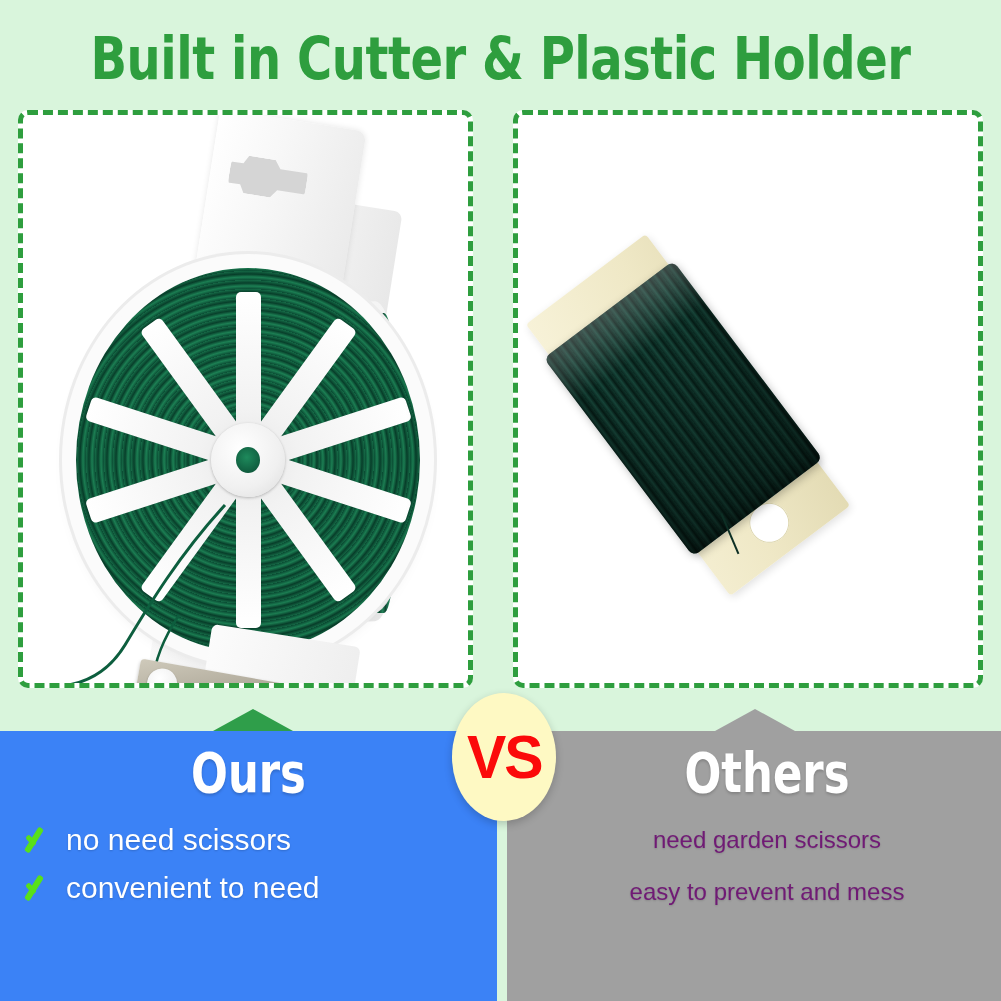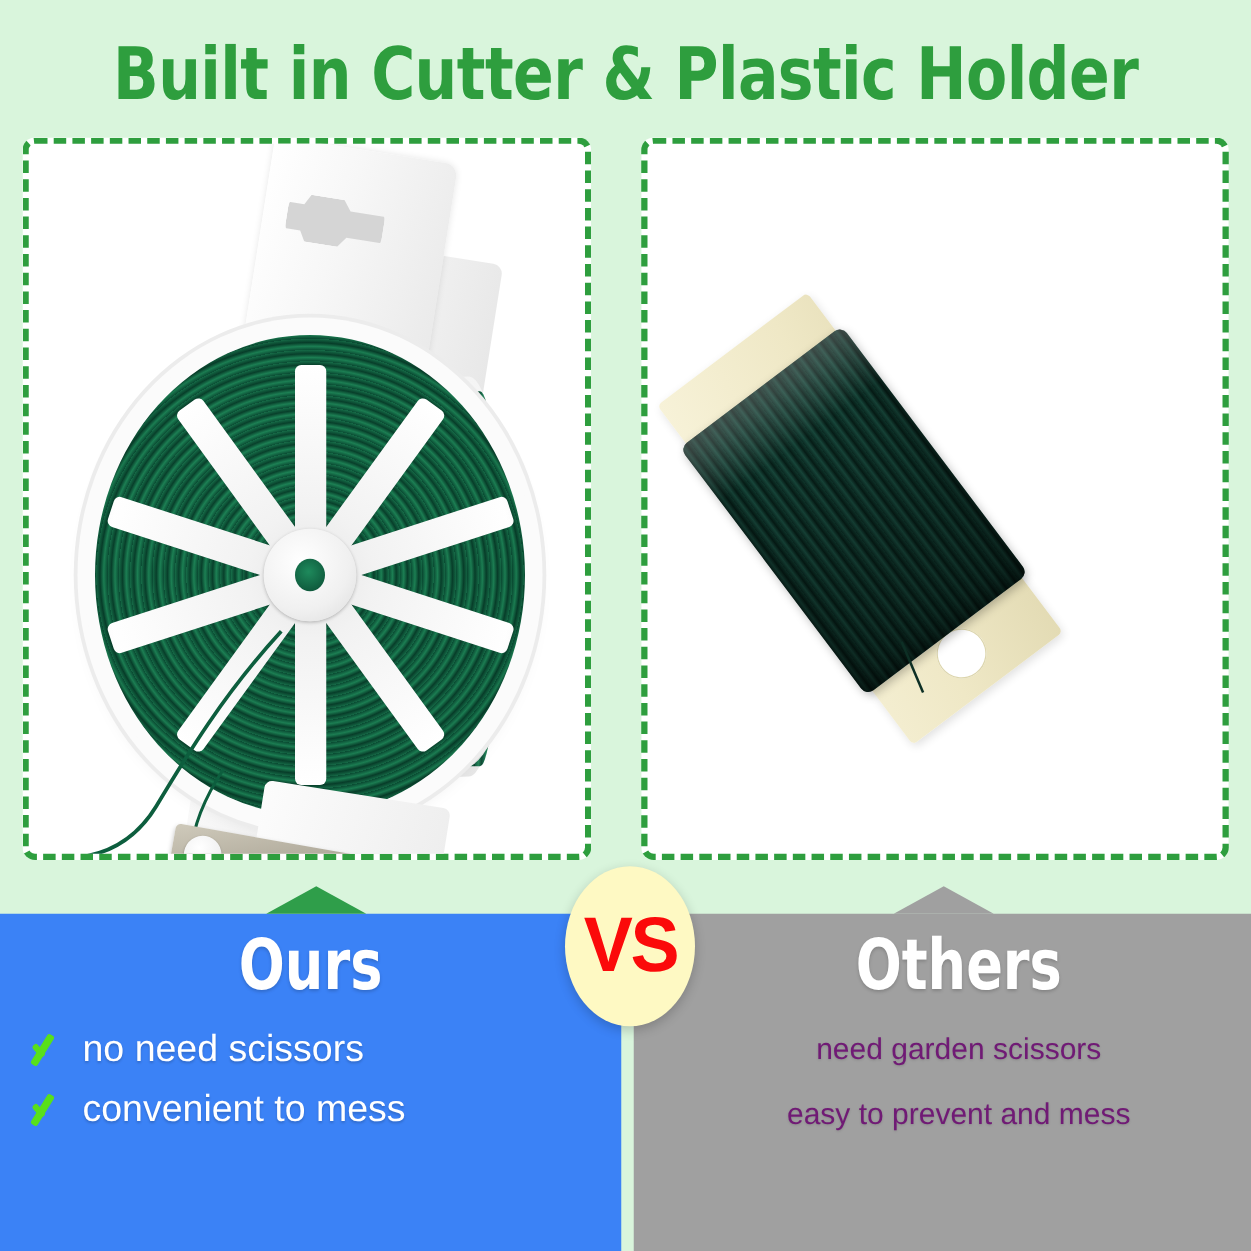--- a/index.html
+++ b/index.html
@@ -322,21 +322,21 @@
   <div class="panel" id="panel-ours">
     <div class="notch" id="notch-ours"></div>
     <div class="panel-title">Ours</div>
     <div class="bullets" id="ours-bullets">
         <div class="bullet">
           <span class="check" style="--c: #58e01a;"></span>
           <span>no need scissors</span>
         </div>
         <div class="bullet">
           <span class="check" style="--c: #58e01a;"></span>
-          <span>convenient to mess</span>
+          <span>convenient to need</span>
         </div>
       </div>
   </div>
 
   <div class="panel" id="panel-others">
     <div class="notch" id="notch-others"></div>
     <div class="panel-title">Others</div>
     <div class="plainlines" id="others-lines">
         <div class="plainline">need garden scissors</div>
         <div class="plainline">easy to prevent and mess</div>

